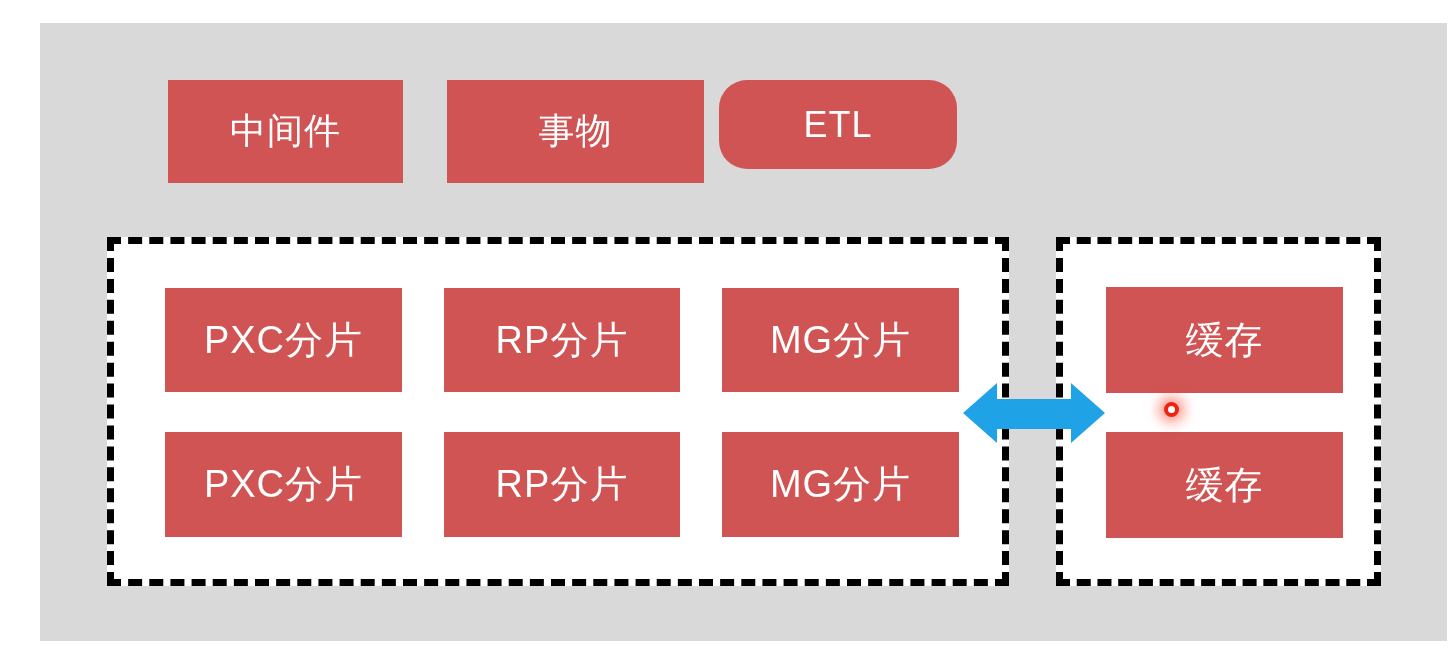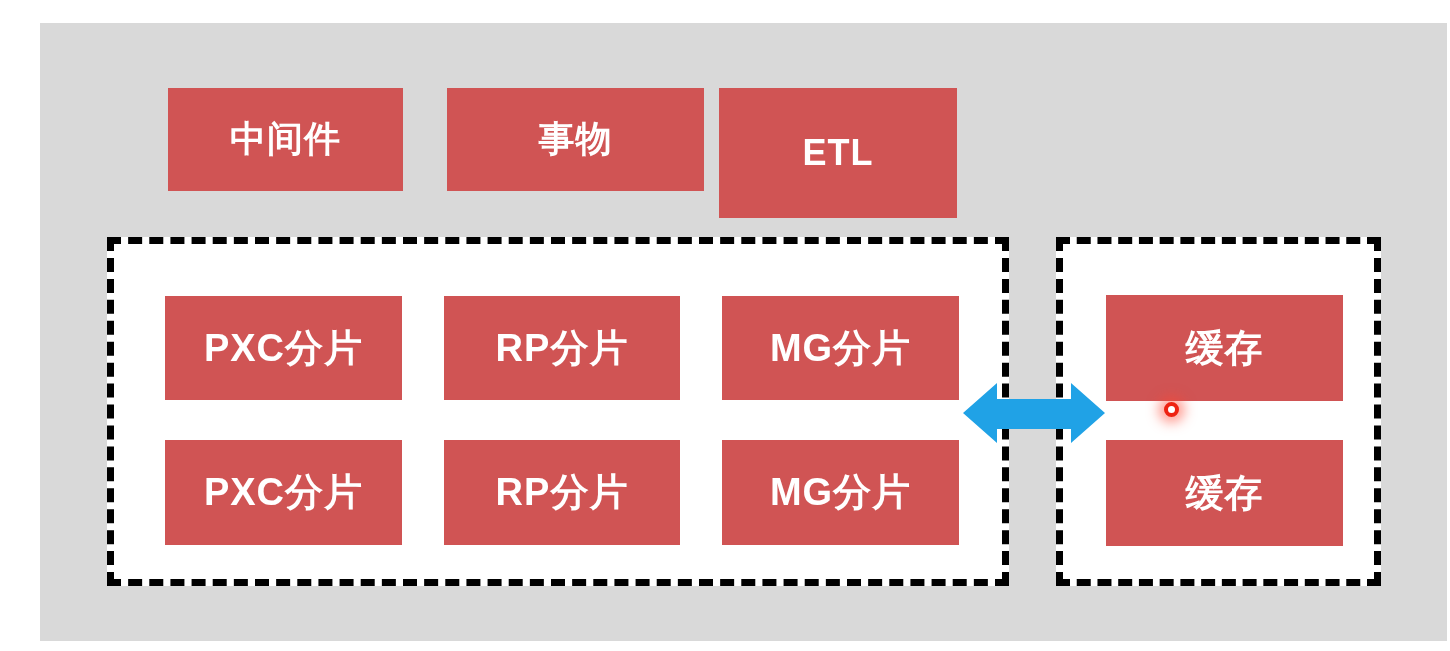--- a/index.html
+++ b/index.html
@@ -23,36 +23,35 @@
     background: var(--panel-bg, #d9d9d9);
   }
   .rbox {
     position: absolute;
     background: var(--box-red, #d05454);
     color: var(--box-text, #ffffff);
     display: flex;
     align-items: center;
     justify-content: center;
     font-size: 38px;
-    font-weight: 700;
+    font-weight: 400;
     letter-spacing: 1px;
     white-space: nowrap;
-    margin-top: 8px;
   }
   .rbox.top { font-size: 36px; }
   .dashed-container {
     position: absolute;
     background: var(--container-bg, #ffffff);
     border: 7px dashed var(--dash-border, #000000);
     box-sizing: border-box;
   }
   
   .box-middleware { left: 168px; top: 80px;  width: 235px; height: 103px; }
   .box-transaction{ left: 447px; top: 80px;  width: 257px; height: 103px; }
-  .box-etl       { left: 719px; top: 80px;  width: 238px; height: 130px; }
+  .box-etl       { left: 719px; top: 80px;  width: 238px; height: 89px; border-radius: 28px; }
   
   .db-cluster    { left: 107px; top: 237px; width: 902px; height: 349px; }
   
   .g-r1c1 { left: 165px; top: 288px; width: 237px; height: 104px; }
   .g-r1c2 { left: 444px; top: 288px; width: 236px; height: 104px; }
   .g-r1c3 { left: 722px; top: 288px; width: 237px; height: 104px; }
   
   .g-r2c1 { left: 165px; top: 432px; width: 237px; height: 105px; }
   .g-r2c2 { left: 444px; top: 432px; width: 236px; height: 105px; }
   .g-r2c3 { left: 722px; top: 432px; width: 237px; height: 105px; }

